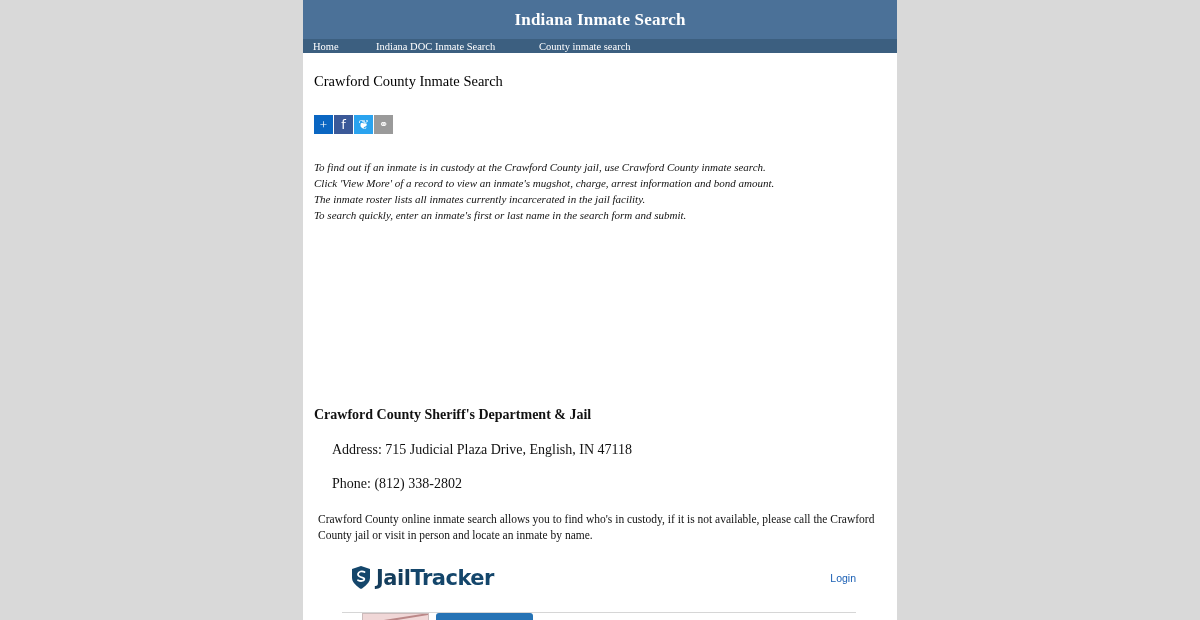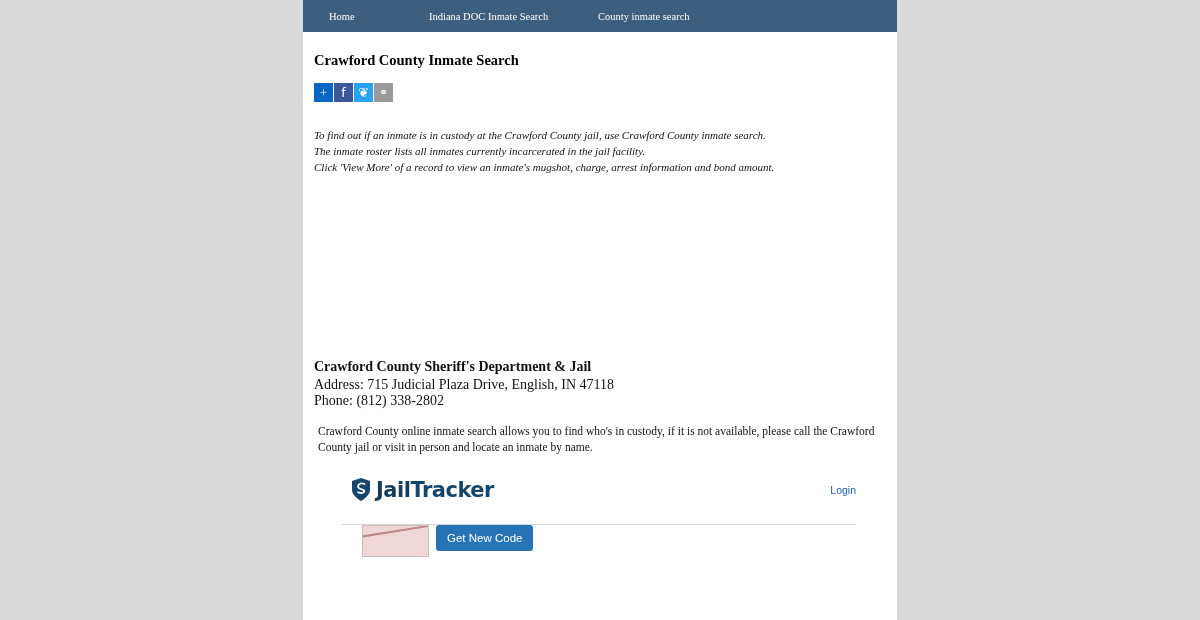--- a/index.html
+++ b/index.html
@@ -26,45 +26,44 @@
     align-items: center;
     justify-content: center;
   }
   .site-header .title {
     color: #ffffff;
     font-size: 17px;
     font-weight: bold;
     letter-spacing: 0.2px;
   }
   .navbar {
-    height: 32px;
+    height: 14px;
     background: #3c5f80;
     display: flex;
     align-items: center;
-    padding-left: 26px;
-    gap: 6px;
+    padding-left: 10px;
   }
   .navbar a {
     color: #ffffff;
     font-size: 10.5px;
     text-decoration: none;
     font-family: "Liberation Serif", serif;
     display: inline-block;
   }
   .nav-home { width: 63px; }
-  .nav-doc { width: 163px; margin-left: 31px; }
+  .nav-doc { width: 163px; }
   .nav-county { width: 160px; }
 
   .content {
     padding: 14px 13px 0 11px;
   }
   h1.page-title {
     font-size: 14.5px;
-    font-weight: bold;
-    margin: 6px 0 14px 0;
+    font-weight: normal;
+    margin: 6px 0 25px 0;
     color: #000;
   }
   .share-row {
     display: flex;
     gap: 1px;
     margin-bottom: 26px;
   }
   .share-btn {
     width: 19px;
     height: 19px;
@@ -92,21 +91,21 @@
   }
   .dept-block {
     font-size: 14px;
     line-height: 16.5px;
     color: #111;
   }
   .dept-block .dept-name {
     font-weight: bold;
     margin: 0 0 1px 0;
   }
-  .dept-block p { margin: 0; }
+  .dept-block p { margin: 18px; }
   .summary {
     font-size: 11.5px;
     line-height: 16px;
     color: #111;
     margin: 13px 0 0 4px;
     max-width: 578px;
   }
   .jt-bar {
     margin: 17px 28px 0 28px;
     border-bottom: 1px solid #d6d6d6;
@@ -181,42 +180,46 @@
     height: 26px;
     line-height: 12px;
     cursor: pointer;
   }
 </style>
 </head>
 <body>
 
 <div class="page">
 
+  <div class="site-header">
+    <span class="title">Indiana Inmate Search</span>
+  </div>
 
   <div class="navbar">
     <a href="#" class="nav-home">Home</a>
     <a href="#" class="nav-doc">Indiana DOC Inmate Search</a>
     <a href="#" class="nav-county">County inmate search</a>
   </div>
 
   <div class="content">
 
     <h1 class="page-title">Crawford County Inmate Search</h1>
 
     <div class="share-row">
       <div class="share-btn sb-addthis">+</div>
       <div class="share-btn sb-facebook">f</div>
       <div class="share-btn sb-twitter">❦</div>
       <div class="share-btn sb-link">⚭</div>
     </div>
 
     <div class="intro">
       <p>To find out if an inmate is in custody at the Crawford County jail, use Crawford County inmate search.</p>
+      <p>Click 'View More' of a record to view an inmate's mugshot, charge, arrest information and bond amount.</p>
       <p>The inmate roster lists all inmates currently incarcerated in the jail facility.</p>
-      <p>Click 'View More' of a record to view an inmate's mugshot, charge, arrest information and bond amount.</p>
+      <p>To search quickly, enter an inmate's first or last name in the search form and submit.</p>
     </div>
 
     <div class="spacer-ad"></div>
 
     <div class="dept-block">
       <p class="dept-name">Crawford County Sheriff's Department &amp; Jail</p>
       <p>Address: 715 Judicial Plaza Drive, English, IN 47118</p>
       <p>Phone: (812) 338-2802</p>
     </div>
 

